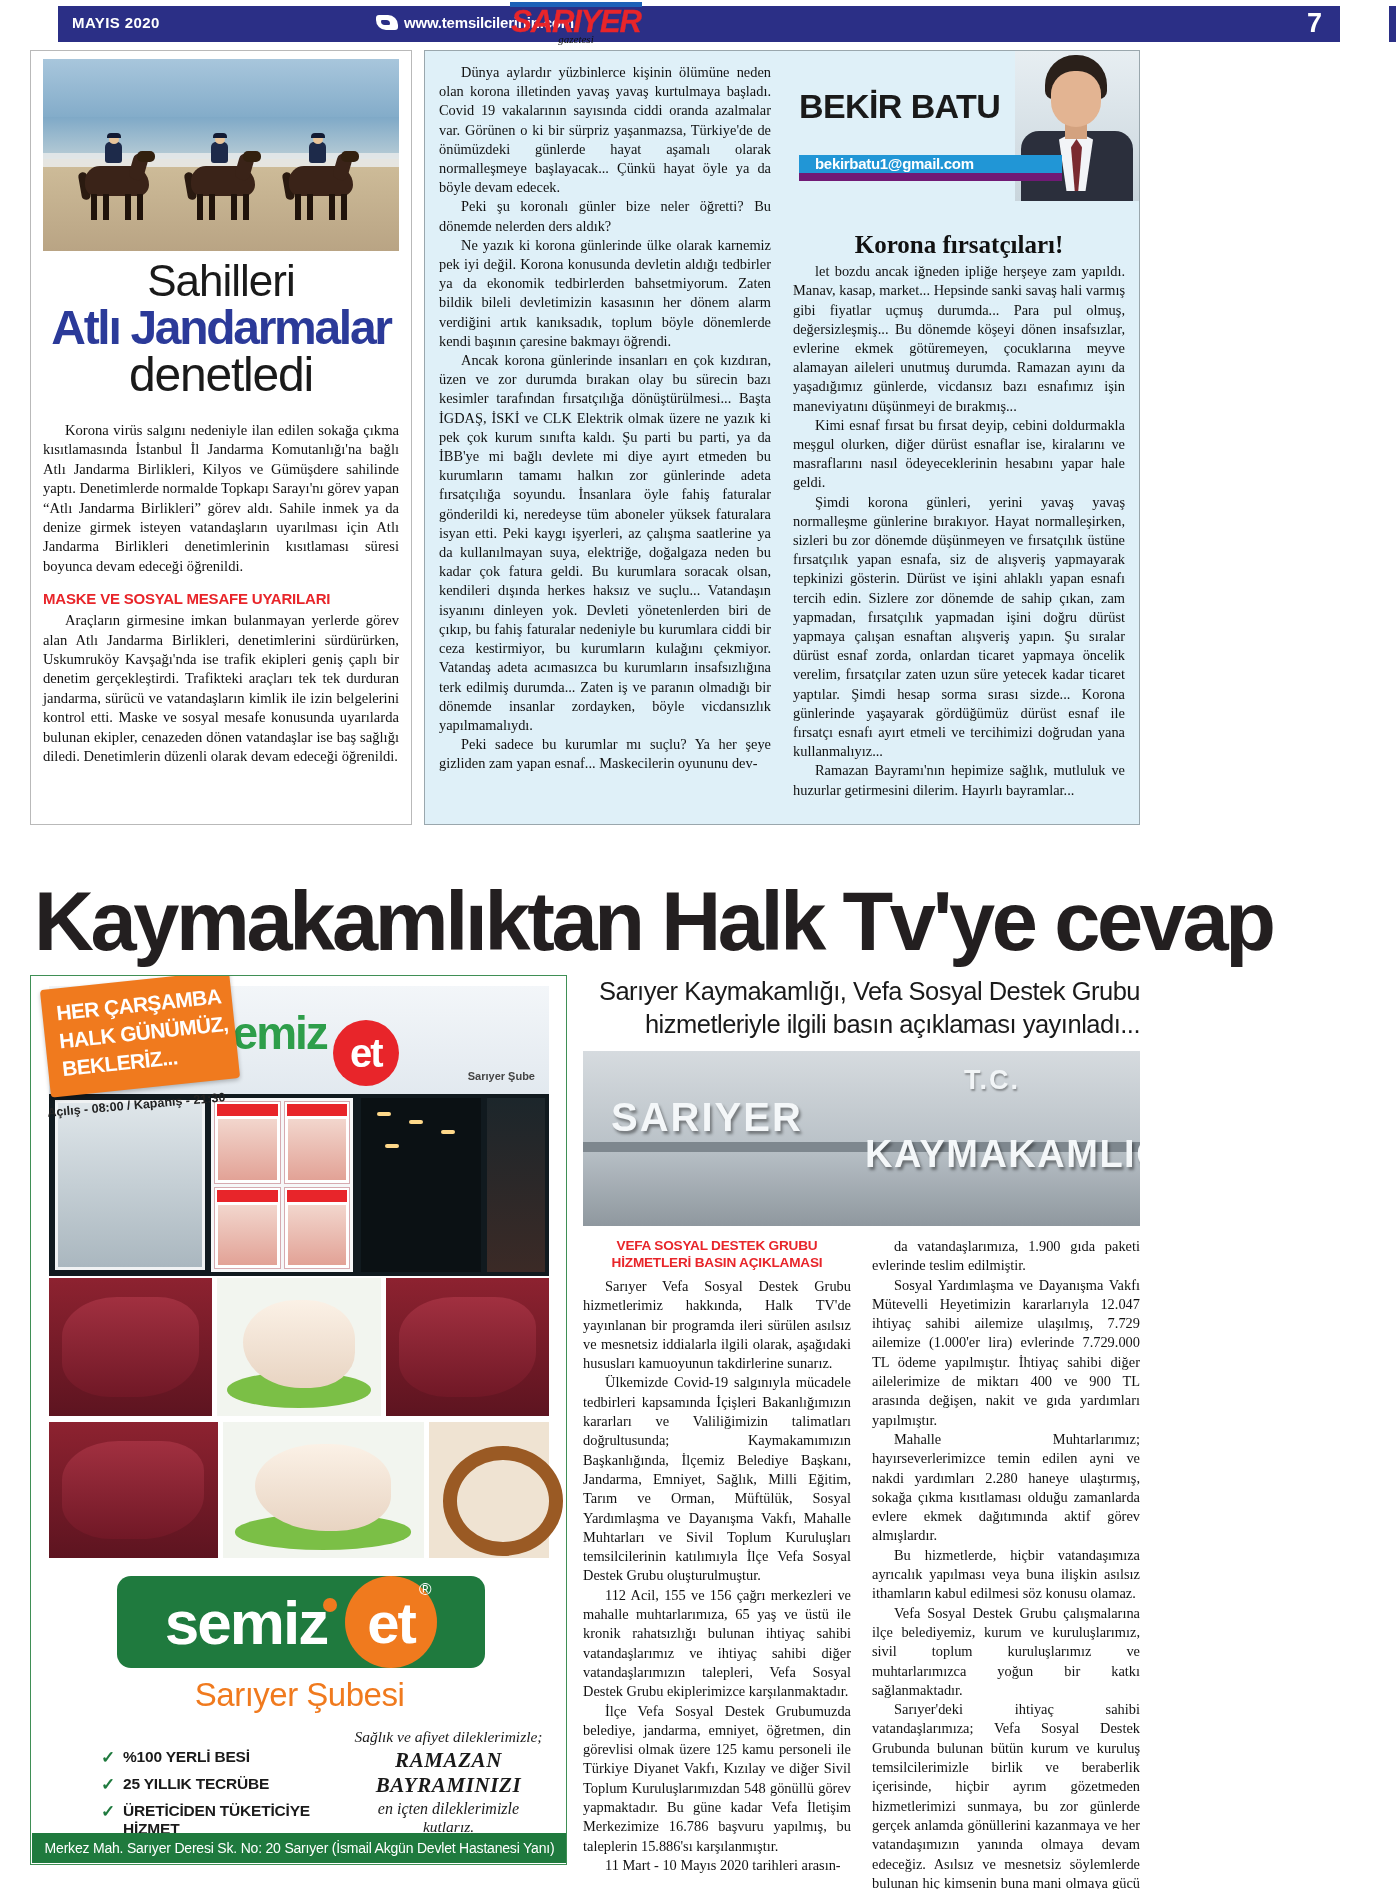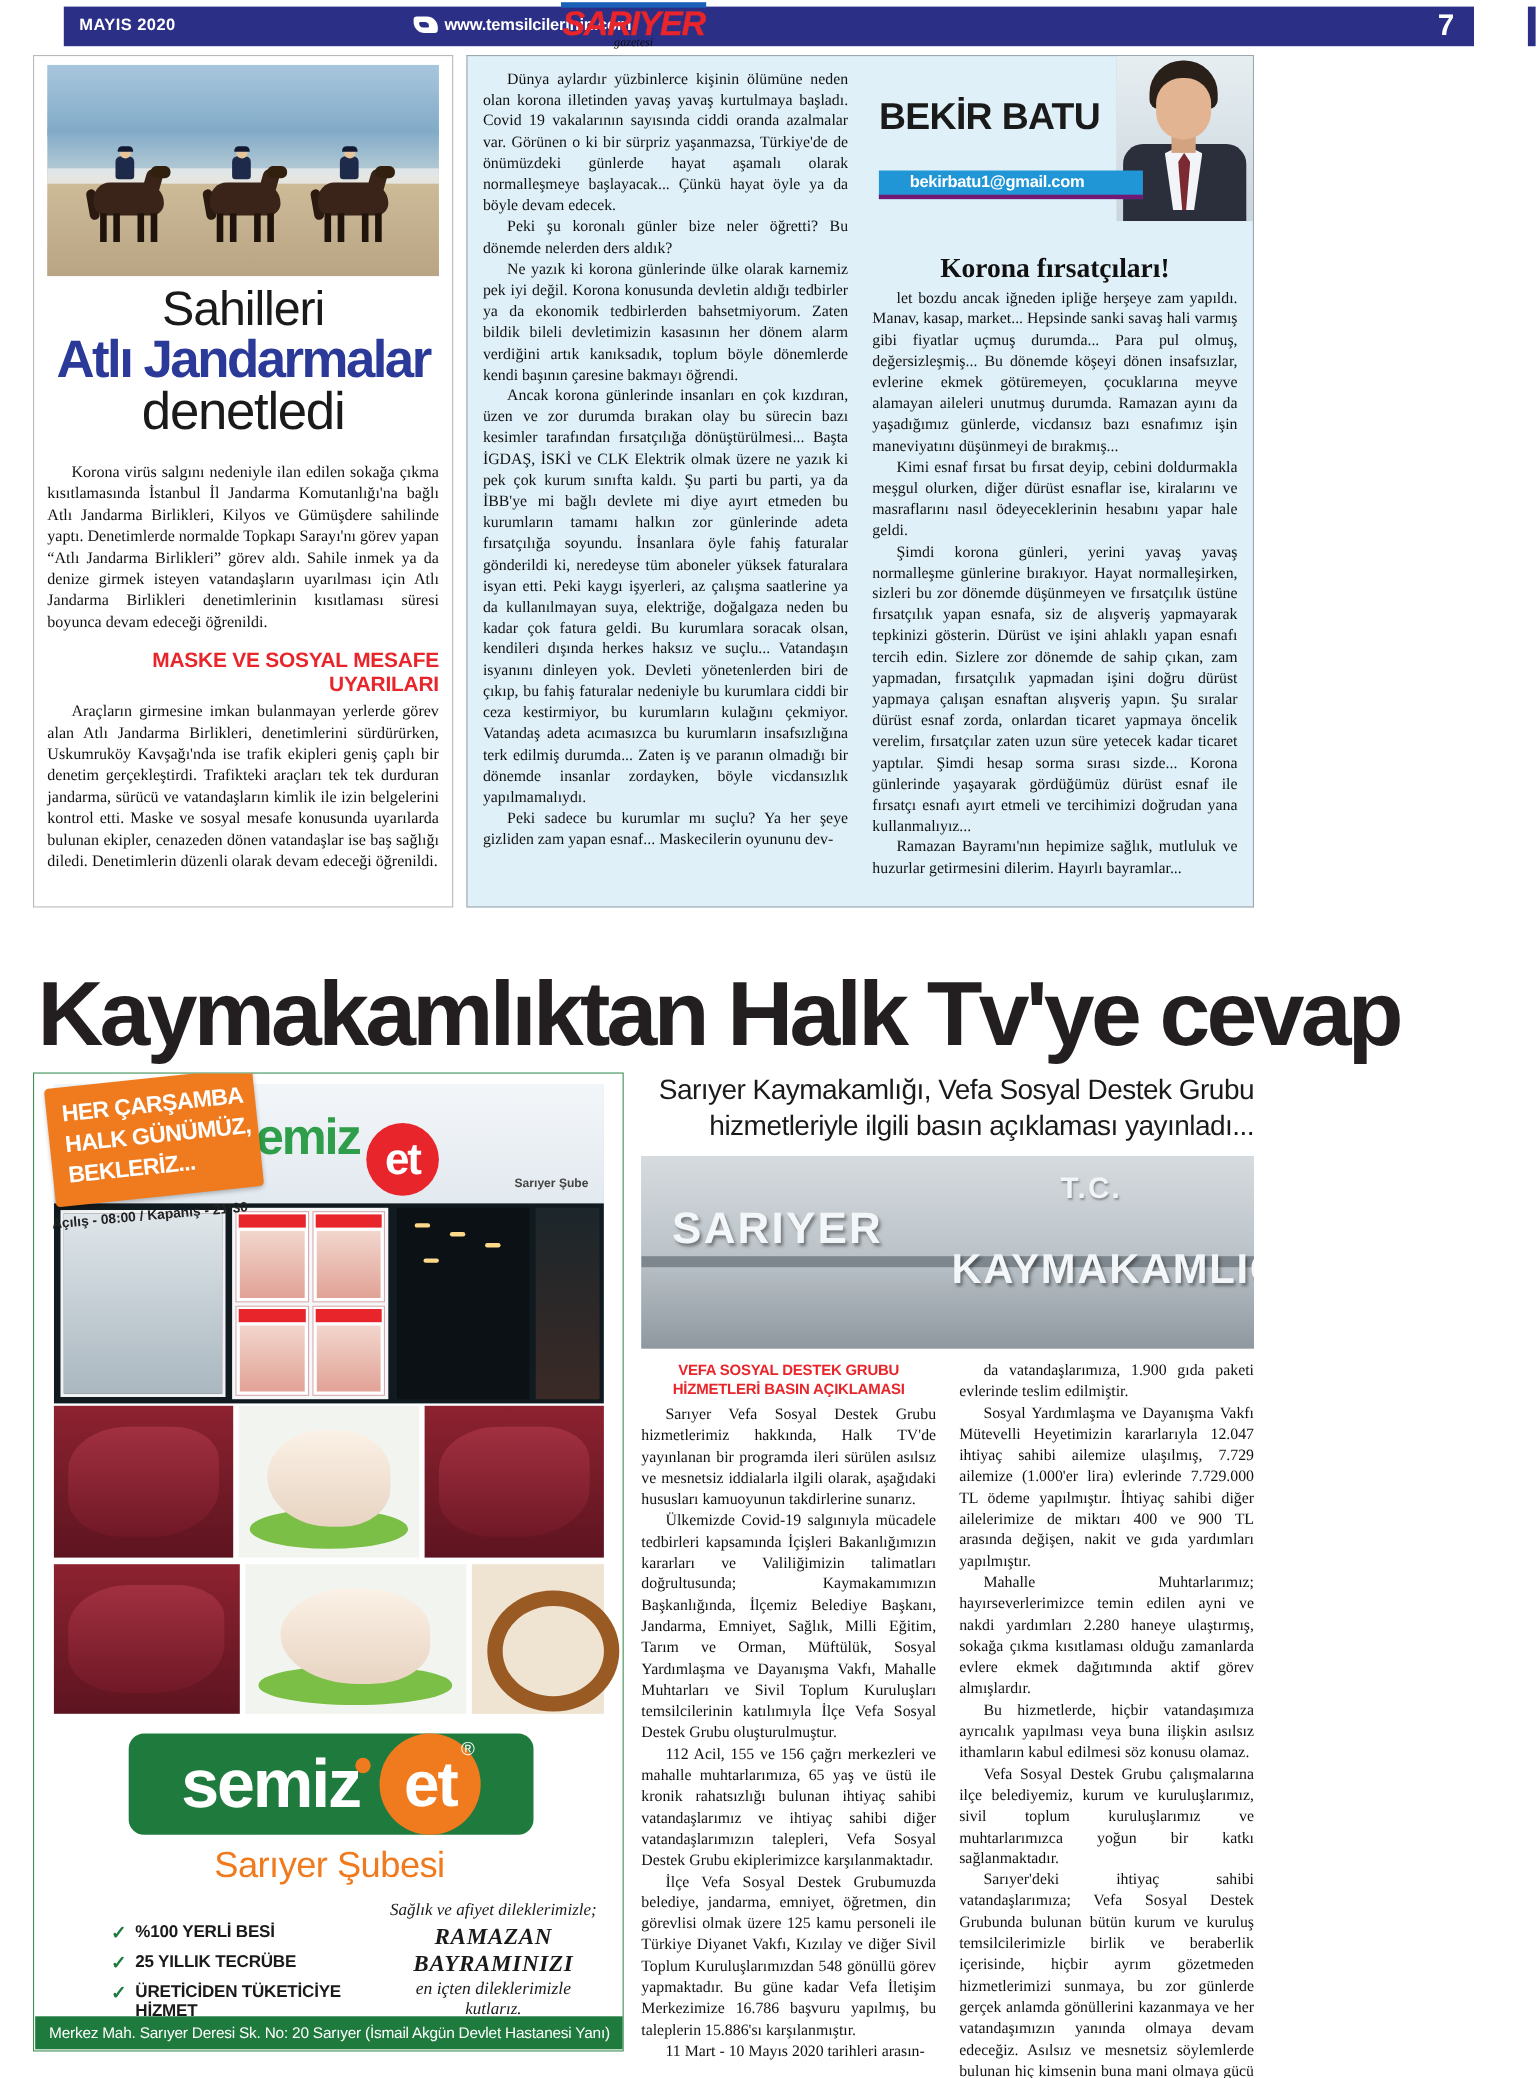--- a/index.html
+++ b/index.html
@@ -123,22 +123,22 @@
     font-size:48px; font-weight:400; color:#1a1a1a;
     line-height:52px; letter-spacing:-1.2px; margin-top:-4px;
   }
   .body-text {
     font-family:"Liberation Serif", serif;
     font-size:14.6px; line-height:19.4px; text-align:justify;
     text-indent:22px; margin-top:20px; color:#111;
     -webkit-hyphens:auto; hyphens:auto;
   }
   .subhead-red {
-    text-align:right; font-family:"Liberation Sans", sans-serif;
-    font-weight:700; color:#e8252a; font-size:19px;
+    text-align:left; font-family:"Liberation Sans", sans-serif;
+    font-weight:700; color:#e8252a; font-size:15px;
     margin-top:14px; letter-spacing:-.2px;
   }
 
   
   .col-mid-right {
     position:absolute; left:394px; top:0; width:716px; height:775px;
     border:1px solid #9aa7ad; background:#dff0f8;
   }
   .opinion-inner { position:relative; width:100%; height:100%; padding:12px 14px; }
   .op-col {
@@ -167,25 +167,25 @@
   .ap-shirt { position:absolute; left:44px; top:80px; width:34px; height:60px;
     background:#f2f4f7; clip-path:polygon(50% 0,100% 14%,78% 100%,22% 100%,0 14%); }
   .ap-tie { position:absolute; left:56px; top:88px; width:11px; height:52px;
     background:#7a2a30; clip-path:polygon(50% 0,100% 16%,66% 100%,34% 100%,0 16%); }
   .author-name {
     position:absolute; left:6px; top:34px;
     font-family:"Liberation Sans", sans-serif;
     font-weight:700; font-size:34px; color:#1a1a1a; letter-spacing:-.6px;
   }
   .author-mail {
-    position:absolute; left:6px; top:92px; width:240px; height:26px;
-    background:#2196d6; border-bottom:4px solid #701a75;
+    position:absolute; left:6px; top:92px; width:263px; height:26px;
+    background:#2196d6; border-bottom:8px solid #701a75;
     font-family:"Liberation Sans", sans-serif;
     font-weight:700; font-size:15px; color:#ffffff;
-    display:flex; align-items:center; padding-left:28px; letter-spacing:-.3px;
+    display:flex; align-items:center; padding-left:16px; letter-spacing:-.3px;
   }
   .op-title {
     text-align:center; font-family:"Liberation Serif", serif;
     font-weight:700; font-size:25px; color:#111; margin:14px 0 8px 0;
   }
 
   
   .mega-headline {
     position:absolute; left:34px; top:880px; width:1100px;
     font-family:"Liberation Sans", sans-serif;

